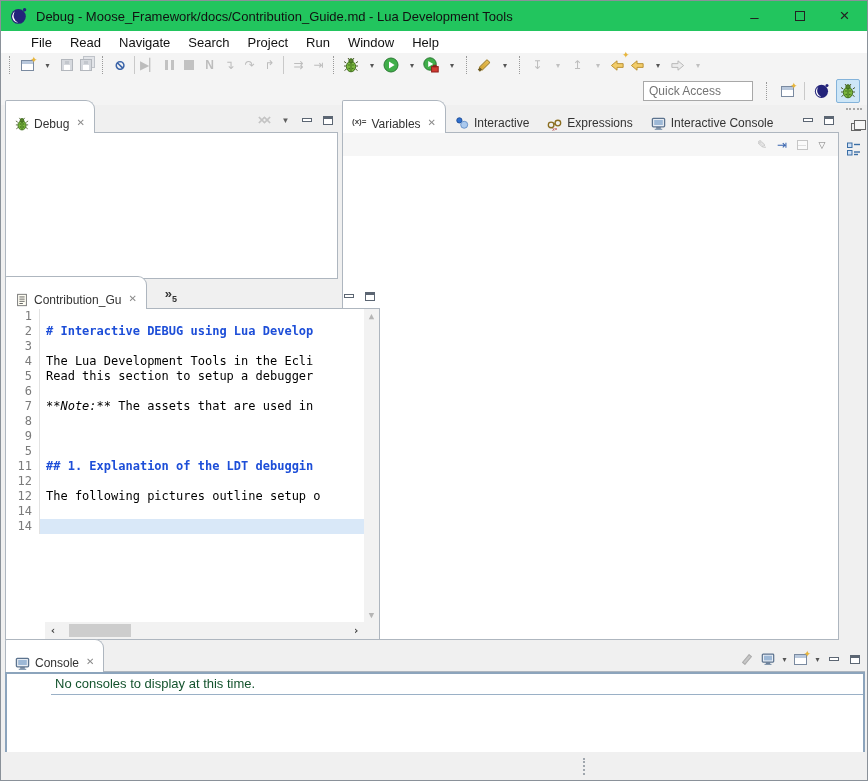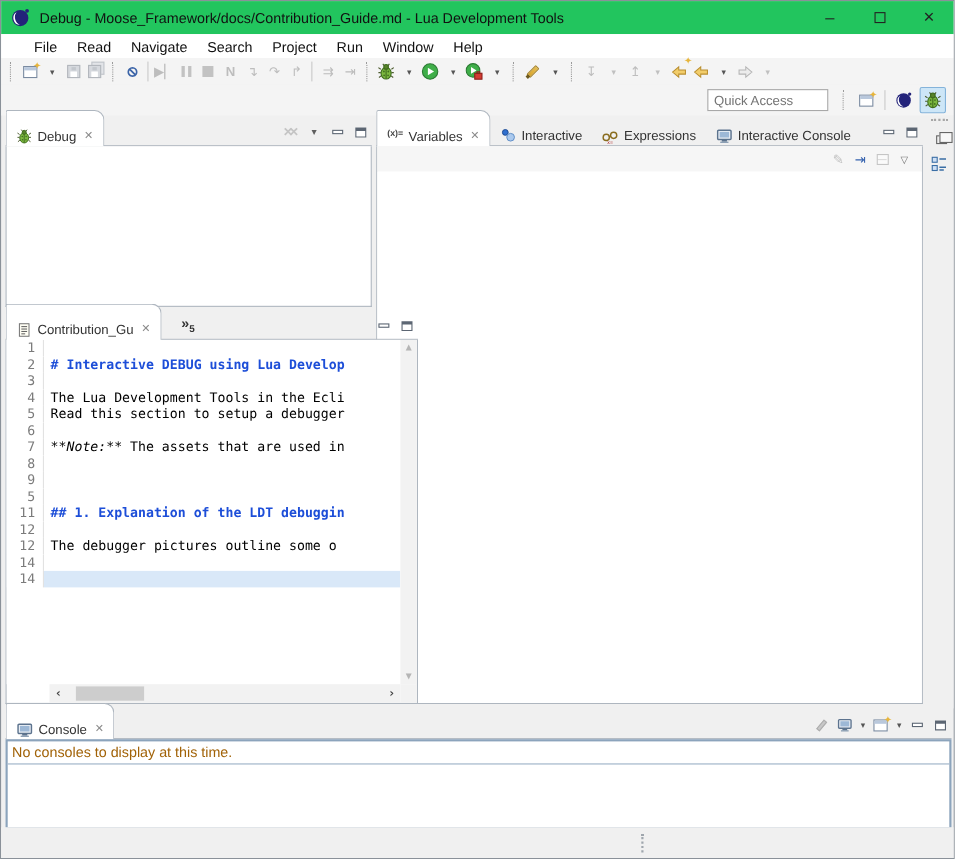--- a/index.html
+++ b/index.html
@@ -88,21 +88,21 @@
   .hscroll { position:absolute; left:39px; right:15px; bottom:0; height:17px; background:#f2f2f2; display:flex; align-items:center; }
   .hscroll .arr { width:16px; text-align:center; font-size:11px; color:#444; font-weight:bold; flex:none; }
   .hscroll .track { flex:1; position:relative; height:100%; }
   .hscroll .thumb { position:absolute; left:8px; top:2px; width:62px; height:13px; background:#cdcdcd; }
   .corner { position:absolute; right:0; bottom:0; width:15px; height:17px; background:#f2f2f2; }
   .chev-more { font-size:13px; font-weight:bold; color:#333; margin-left:18px; margin-bottom:4px; }
   .chev-more sub { font-size:9px; }
 
   
   #console-body { border:2px solid #8ca4bc; background:#fff; }
-  #console-msg { font-size:13px; color:#a16207; padding:2px 4px 3px 4px; border-bottom:1px solid #9ab0c6; }
+  #console-msg { font-size:13px; color:#14532d; padding:2px 4px 3px 4px; border-bottom:1px solid #9ab0c6;margin-left:44px; }
 
   
   #trim { position:absolute; right:0; top:104px; width:26px; height:539px; background:#f0f0f0; display:flex; flex-direction:column; align-items:center; }
   #trim .dots { width:16px; height:3px; border-top:2px dotted #a7a7a7; margin:3px 0 4px 0; }
   #trim .mini { width:22px; height:20px; display:flex; align-items:center; justify-content:center; margin-bottom:4px; }
 
   
   #statusbar { position:absolute; left:0; bottom:0; width:100%; height:28px; background:#f0f0f0; }
   #statusbar .handle { position:absolute; left:582px; top:6px; width:3px; height:17px; border-left:2px dotted #9fa6ad; }
 
@@ -455,21 +455,21 @@
           <div class="row"><span class="ln">3</span><span class="code"></span></div>
           <div class="row"><span class="ln">4</span><span class="code">The Lua Development Tools in the Ecli</span></div>
           <div class="row"><span class="ln">5</span><span class="code">Read this section to setup a debugger</span></div>
           <div class="row"><span class="ln">6</span><span class="code"></span></div>
           <div class="row"><span class="ln">7</span><span class="code"><span class="em">**Note:**</span> The assets that are used in</span></div>
           <div class="row"><span class="ln">8</span></div>
           <div class="row"><span class="ln">9</span><span class="code"></span></div>
           <div class="row"><span class="ln">5</span><span class="code"></span></div>
           <div class="row"><span class="ln">11</span><span class="code heading">## 1. Explanation of the LDT debuggin</span></div>
           <div class="row"><span class="ln">12</span><span class="code"></span></div>
-          <div class="row"><span class="ln">12</span><span class="code">The debugger pictures outline some o</span></div>
+          <div class="row"><span class="ln">12</span><span class="code">The following pictures outline setup o</span></div>
           <div class="row"><span class="ln">14</span><span class="code"></span></div>
           <div class="row current"><span class="ln">14</span><span class="code"></span></div>
         </div>
       <div class="vscroll">
         <span class="arr up">▲</span>
         <span class="arr dn">▼</span>
       </div>
       <div class="hscroll">
         <span class="arr">‹</span>
         <span class="track">

